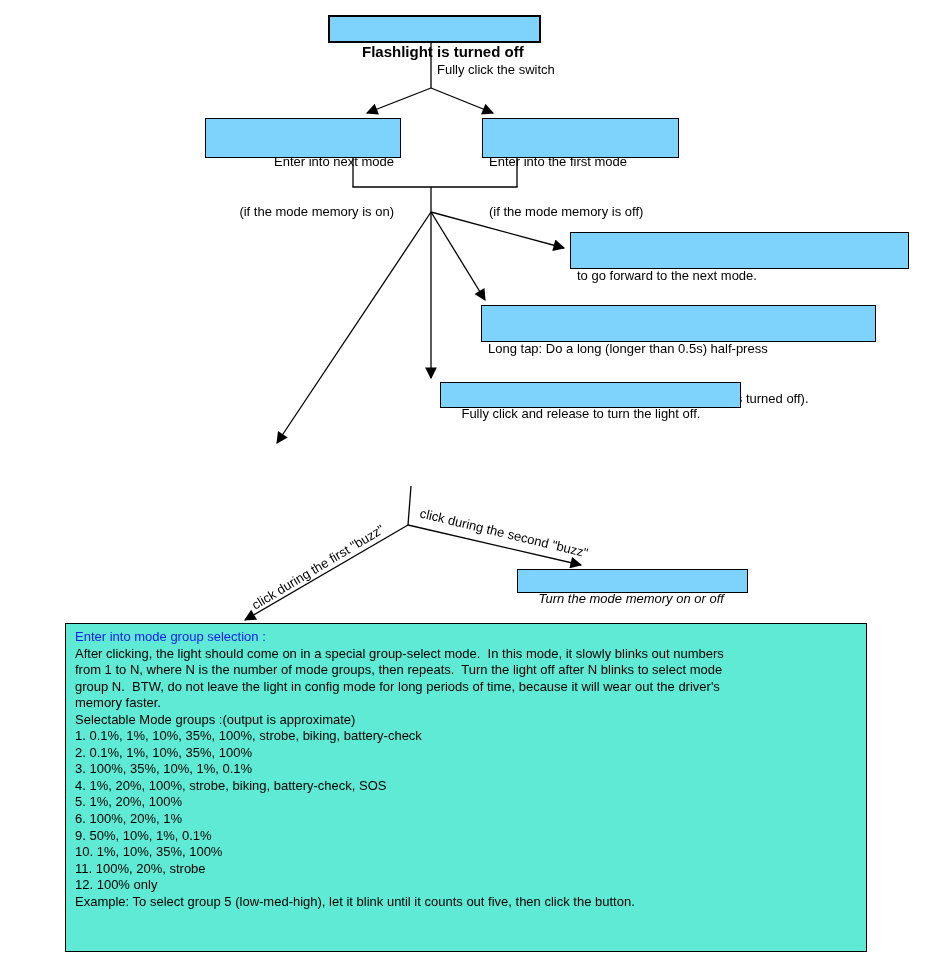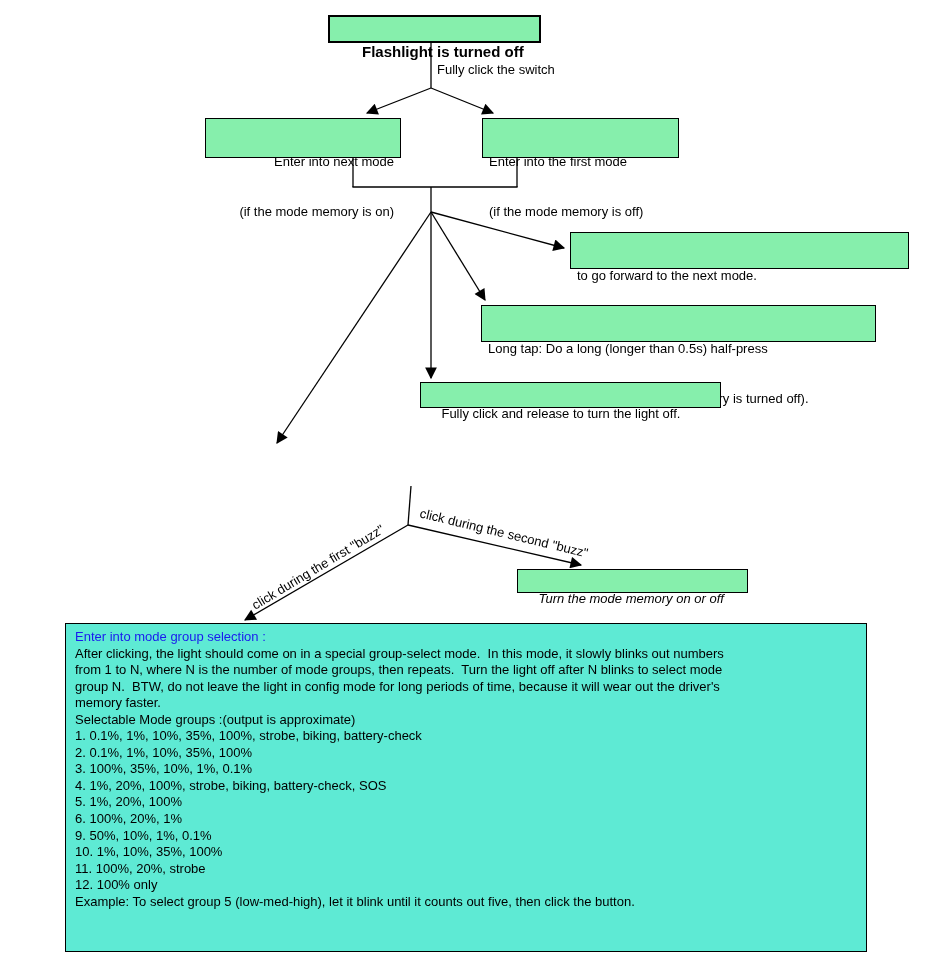--- a/index.html
+++ b/index.html
@@ -9,21 +9,21 @@
     background:#fff;
     font-family:"Liberation Sans",sans-serif;
     color:#000;
     overflow:hidden;
   }
   svg.connectors{position:absolute;left:0;top:0;width:950px;height:969px;}
   .fbox{
     position:absolute;
     box-sizing:border-box;
     border:1.5px solid #000;
-    background:#86efac;
+    background:#7dd3fc;
     font-size:13px;
     line-height:16.5px;
     padding:2px 6px;
     white-space:pre;
   }
   .fbox .bl{white-space:pre;}
   .titlebox{
     border-width:2px;
     font-size:15px;
     font-weight:bold;
@@ -105,21 +105,21 @@
 
   <div class="fbox" style="left:570px;top:232px;width:339px;height:37px;">
     <div class="bl">to go forward to the next mode.</div>
   </div>
 
   <div class="fbox" style="left:481px;top:305px;width:395px;height:37px;">
     <div class="bl">Long tap: Do a long (longer than 0.5s) half-press</div>
     <div class="bl">to reset to the first mode (if mode memory is turned off).</div>
   </div>
 
-  <div class="fbox" style="left:420px;top:382px;width:301px;height:26px;line-height:19px;">
+  <div class="fbox" style="left:440px;top:382px;width:301px;height:26px;line-height:19px;">
     <span>Fully click and release to turn the light off.</span>
   </div>
 
 
   <div class="rlabel" style="left:318px;top:567px;transform:translate(-50%,-50%) rotate(-31deg);">click during the first "buzz"</div>
   <div class="rlabel" style="left:504px;top:533px;transform:translate(-50%,-50%) rotate(13.5deg);">click during the second "buzz"</div>
 
   <div class="fbox" style="left:517px;top:569px;width:231px;height:24px;line-height:18px;font-style:italic;">
     <span>Turn the mode memory on or off</span>
   </div>

